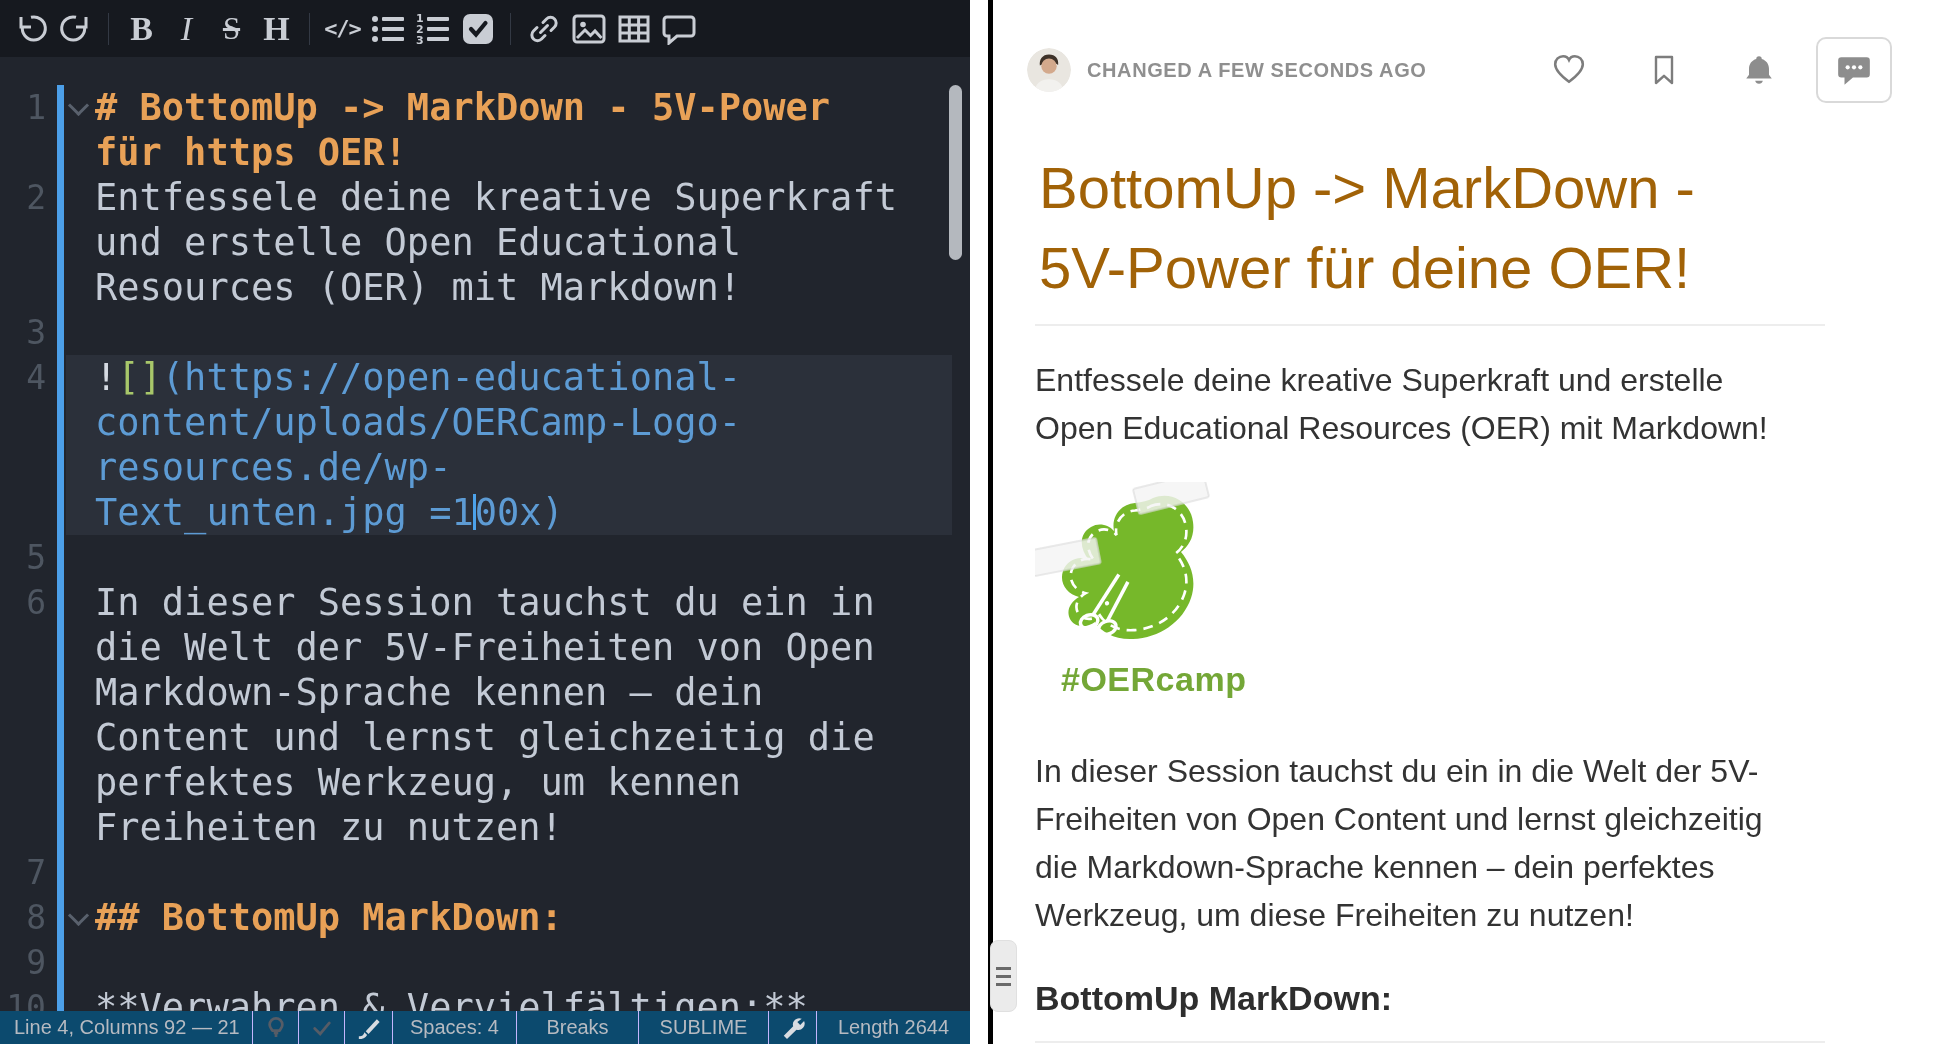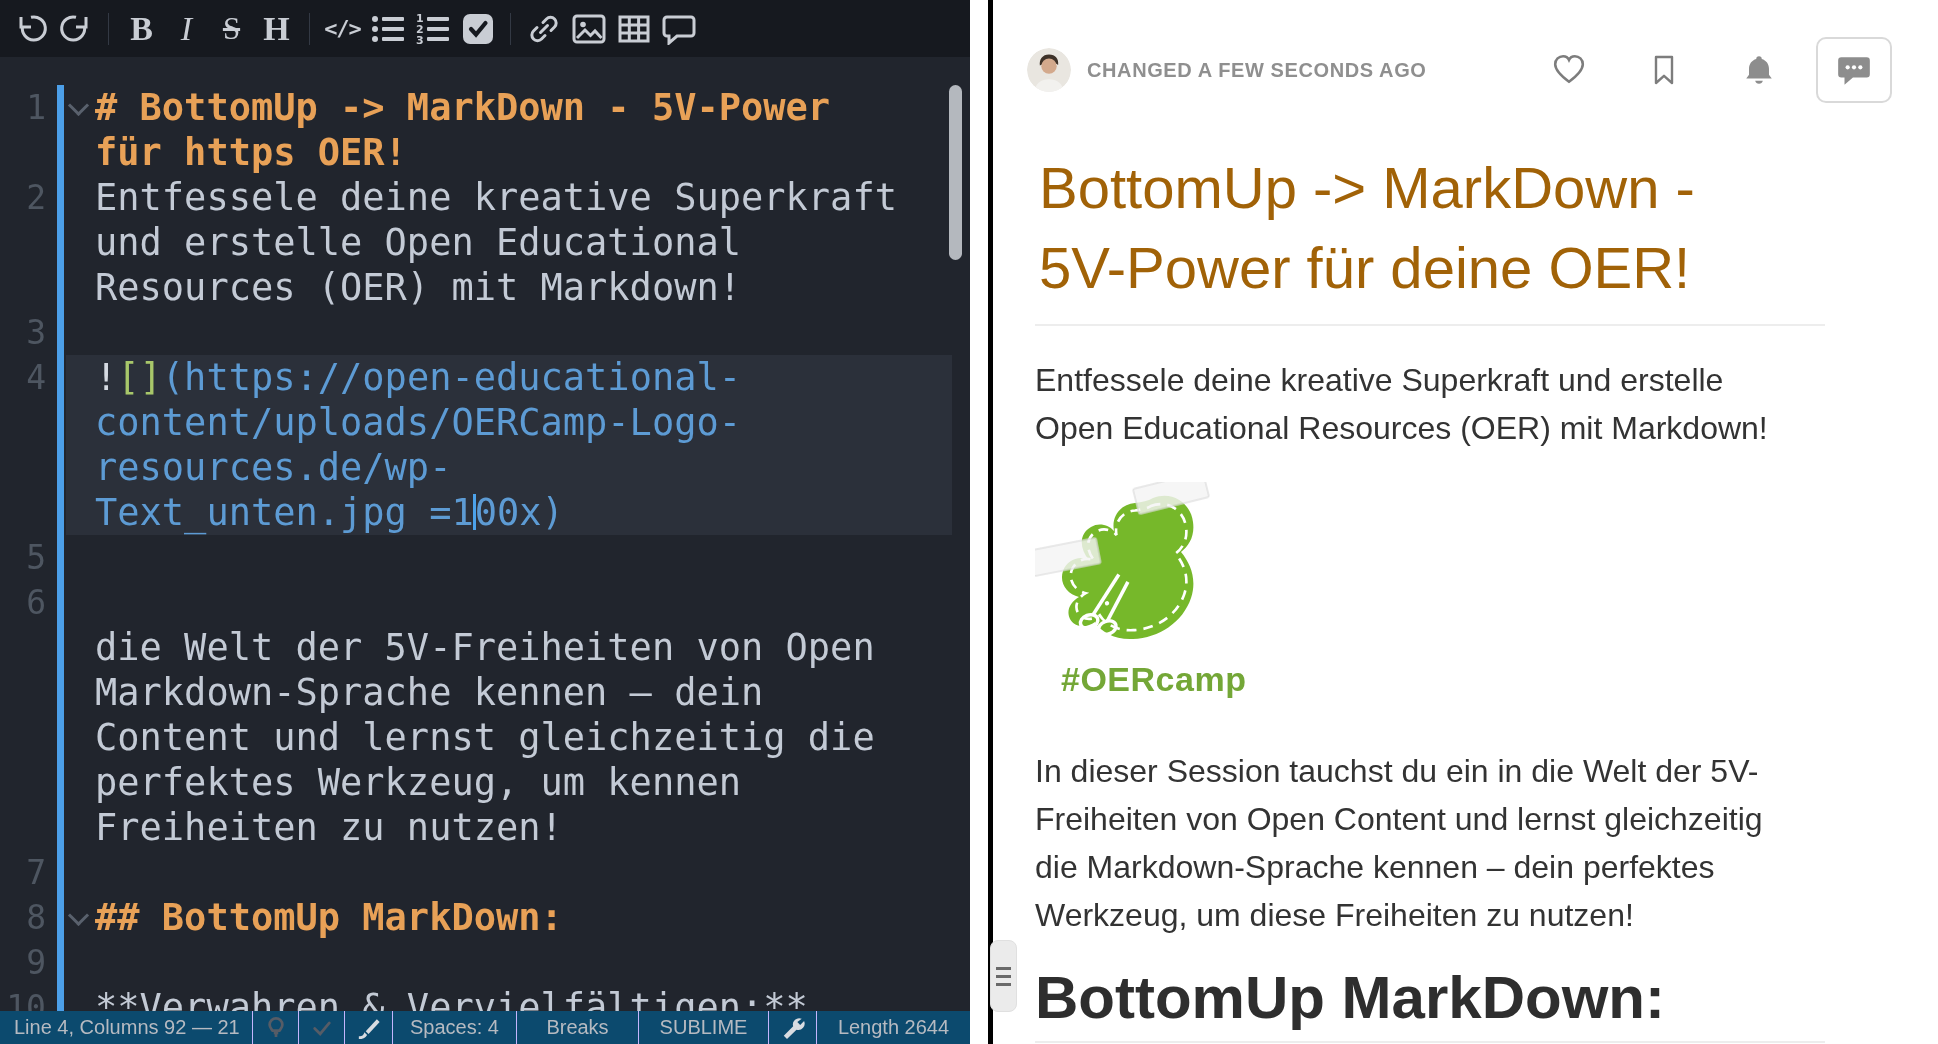--- a/index.html
+++ b/index.html
@@ -53,21 +53,21 @@
   .ph-btn.first{margin-left:auto;}
   .comment-btn{margin-left:40px;width:72px;height:62px;border:2px solid #d9d9d9;border-radius:10px;display:flex;align-items:center;justify-content:center;cursor:pointer;background:#fff;}
 
   .p-content{margin:0 0 0 42px;width:790px;}
   .p-title{margin:56px 0 0 4px;font-size:58px;line-height:80px;font-weight:normal;color:#a16207;white-space:pre-line;}
   .p-hr{margin-top:16px;border:none;border-top:2px solid #ededed;}
   .p-para{margin:30px 0 0 0;font-size:32px;line-height:48px;color:#333;white-space:pre;}
   .p-para.second{margin-top:48px;}
   .logo-block{margin-top:30px;width:220px;}
   .logo-caption{margin:2px 0 0 26px;font-size:34px;font-weight:bold;color:#74a737;letter-spacing:.5px;}
-  .p-h2{margin:32px 0 0 0;font-size:60px;line-height:54px;font-weight:bold;color:#2e2e2e;}
+  .p-h2{margin:32px 0 0 0;font-size:34px;line-height:54px;font-weight:bold;color:#2e2e2e;}
 
   .drag-handle{position:absolute;left:-3px;top:940px;width:27px;height:72px;background:#ebebeb;border:1px solid #e0e0e0;border-radius:8px;box-sizing:border-box;display:flex;flex-direction:column;align-items:center;justify-content:center;gap:5px;cursor:col-resize;z-index:5;}
   .drag-handle i{display:block;width:15px;height:3px;background:#6a6a6a;}
 </style>
 </head>
 <body>
 
 <div class="editor-pane">
   <div class="toolbar" id="toolbar">
       <span class="tb-btn">
@@ -212,20 +212,21 @@
         </div>
         <div class="vline active">
           <span class="codeln"><span class="c-u">Text_unten.jpg =1</span><span class="cursor"></span><span class="c-u">00x)</span></span>
         </div>
         <div class="vline">
           <span class="lnum">5</span>
           <span class="codeln"></span>
         </div>
         <div class="vline">
           <span class="lnum">6</span>
+          <span class="codeln"><span class="c-t">In dieser Session tauchst du ein in</span></span>
         </div>
         <div class="vline">
           <span class="codeln"><span class="c-t">die Welt der 5V-Freiheiten von Open</span></span>
         </div>
         <div class="vline">
           <span class="codeln"><span class="c-t">Markdown-Sprache kennen – dein</span></span>
         </div>
         <div class="vline">
           <span class="codeln"><span class="c-t">Content und lernst gleichzeitig die</span></span>
         </div>

